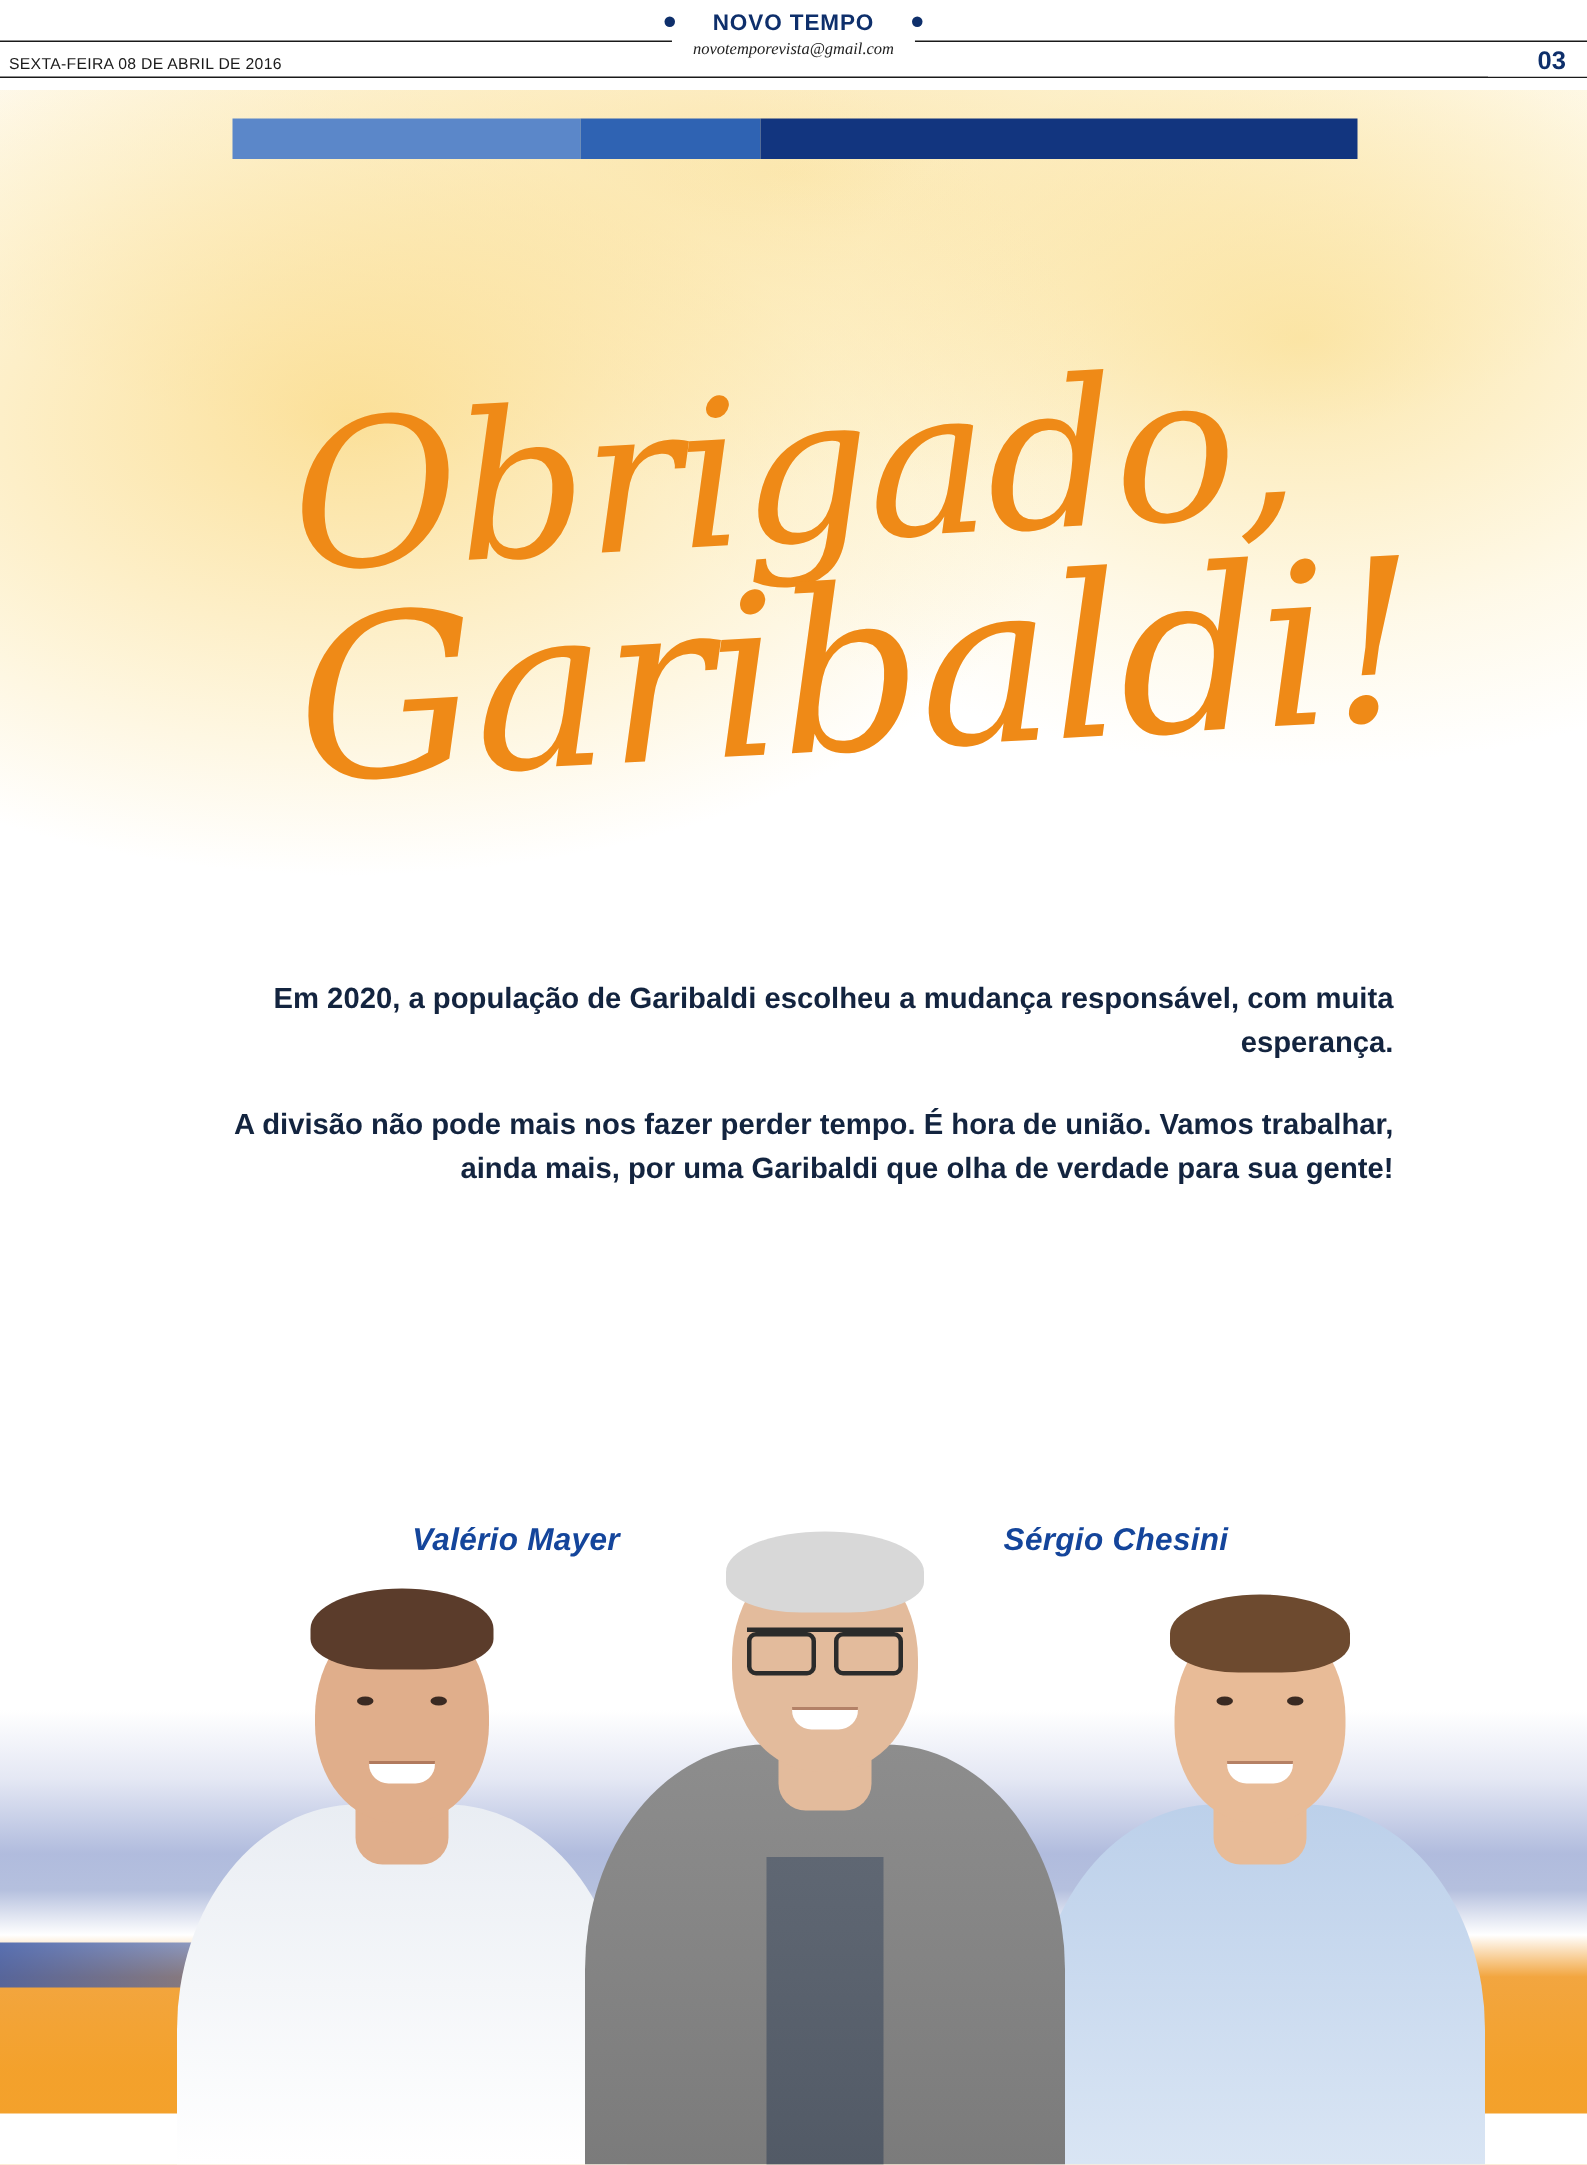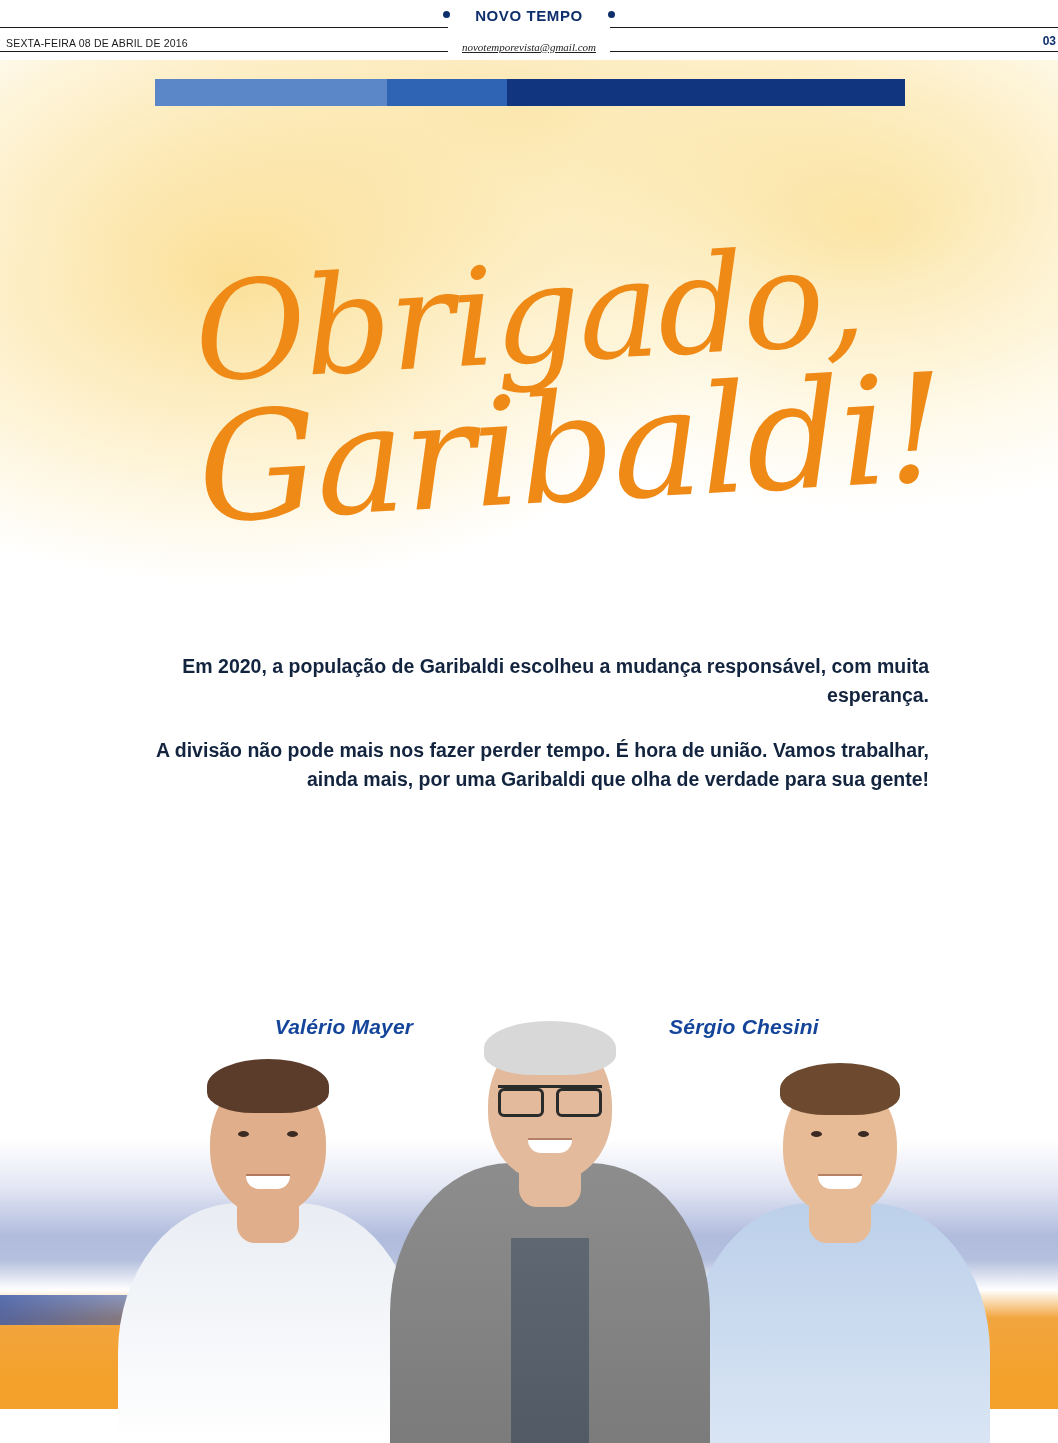--- a/index.html
+++ b/index.html
@@ -47,22 +47,21 @@
     letter-spacing: 0.6px;
     color: #0e2f6b;
     line-height: 20px;
   }
   .masthead-email {
     font-family: "Liberation Serif", serif;
     font-style: italic;
     font-size: 11px;
     color: #222222;
     line-height: 14px;
-    margin-top: 14px;
-    text-decoration: underline;
+    margin-top: 0;
   }
   .dot-left, .dot-right {
     position: absolute;
     top: 11px;
     width: 7px;
     height: 7px;
     border-radius: 50%;
     background: #0e2f6b;
     z-index: 4;
   }
@@ -90,24 +89,24 @@
     position: absolute;
     right: 0;
     bottom: 9px;
     width: 66px;
     height: 20px;
     background: #ffffff;
     text-align: right;
   }
   .page-number {
     font-weight: bold;
-    font-size: 12px;
+    font-size: 17px;
     color: #0e2f6b;
     line-height: 20px;
-    padding-right: 2px;
+    padding-right: 14px;
   }
 
   
   .ad {
     position: relative;
     width: 1058px;
     height: 1383px;
     overflow: hidden;
     background: #ffffff;
   }

